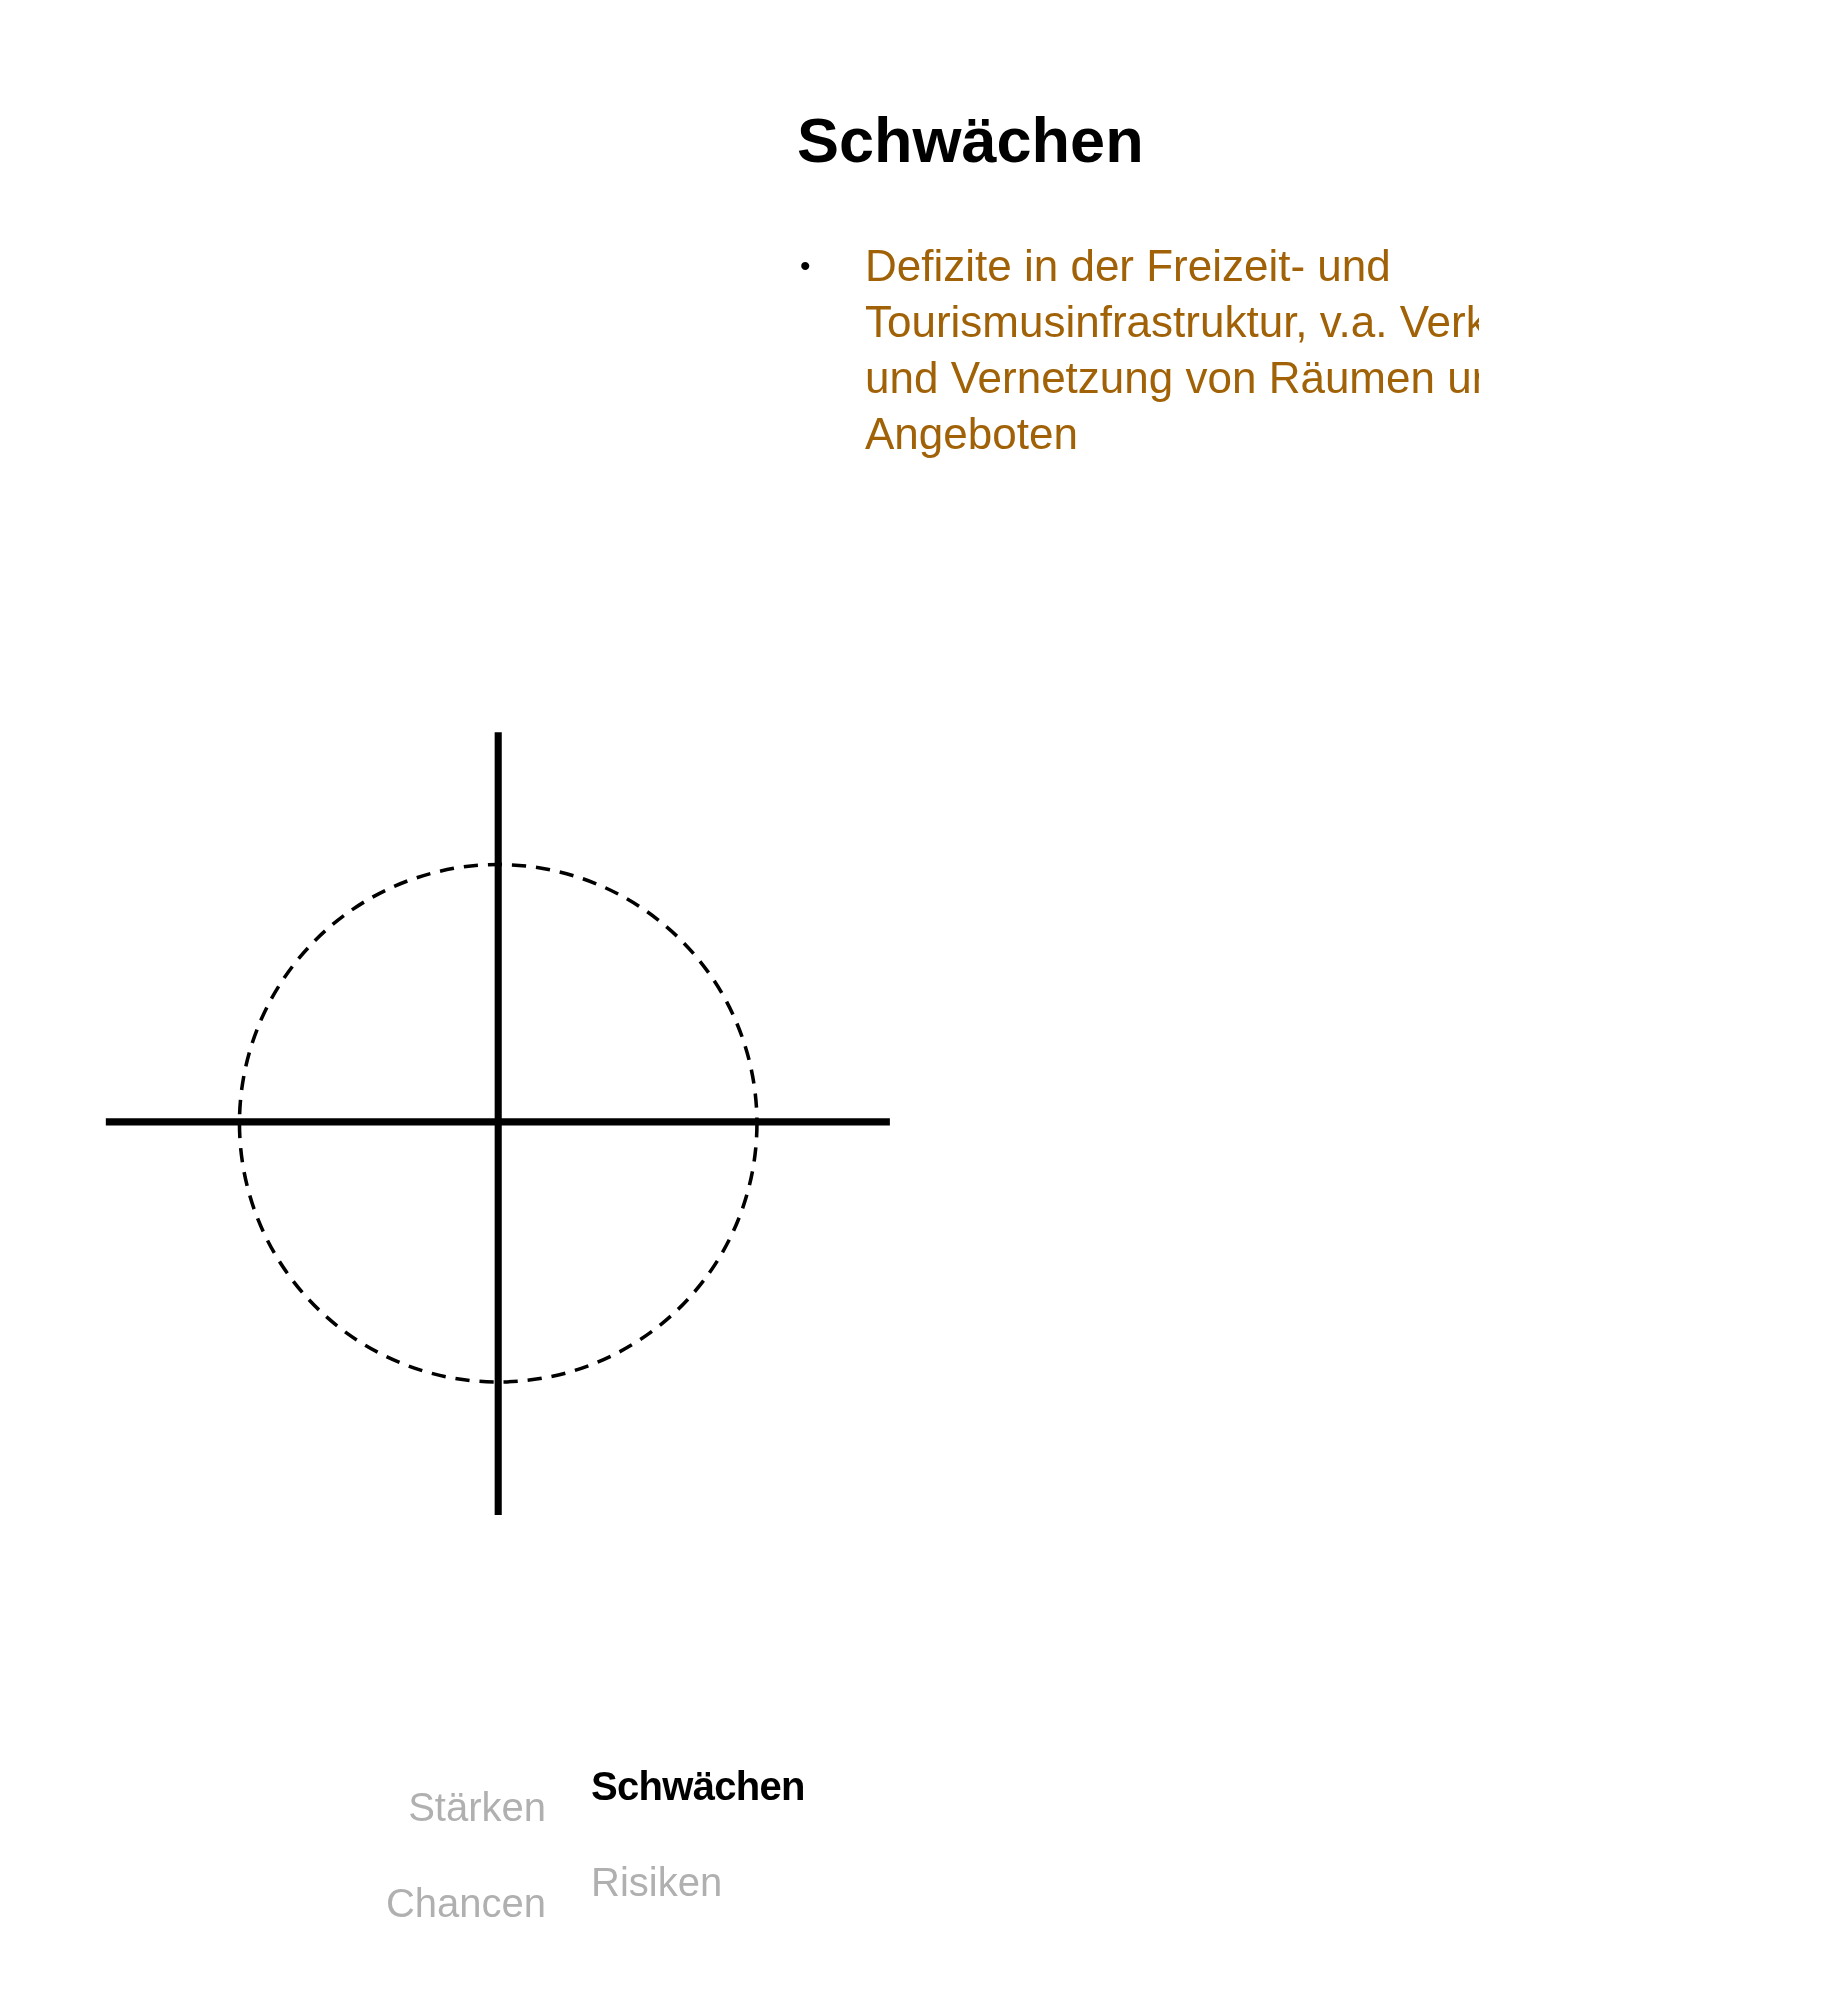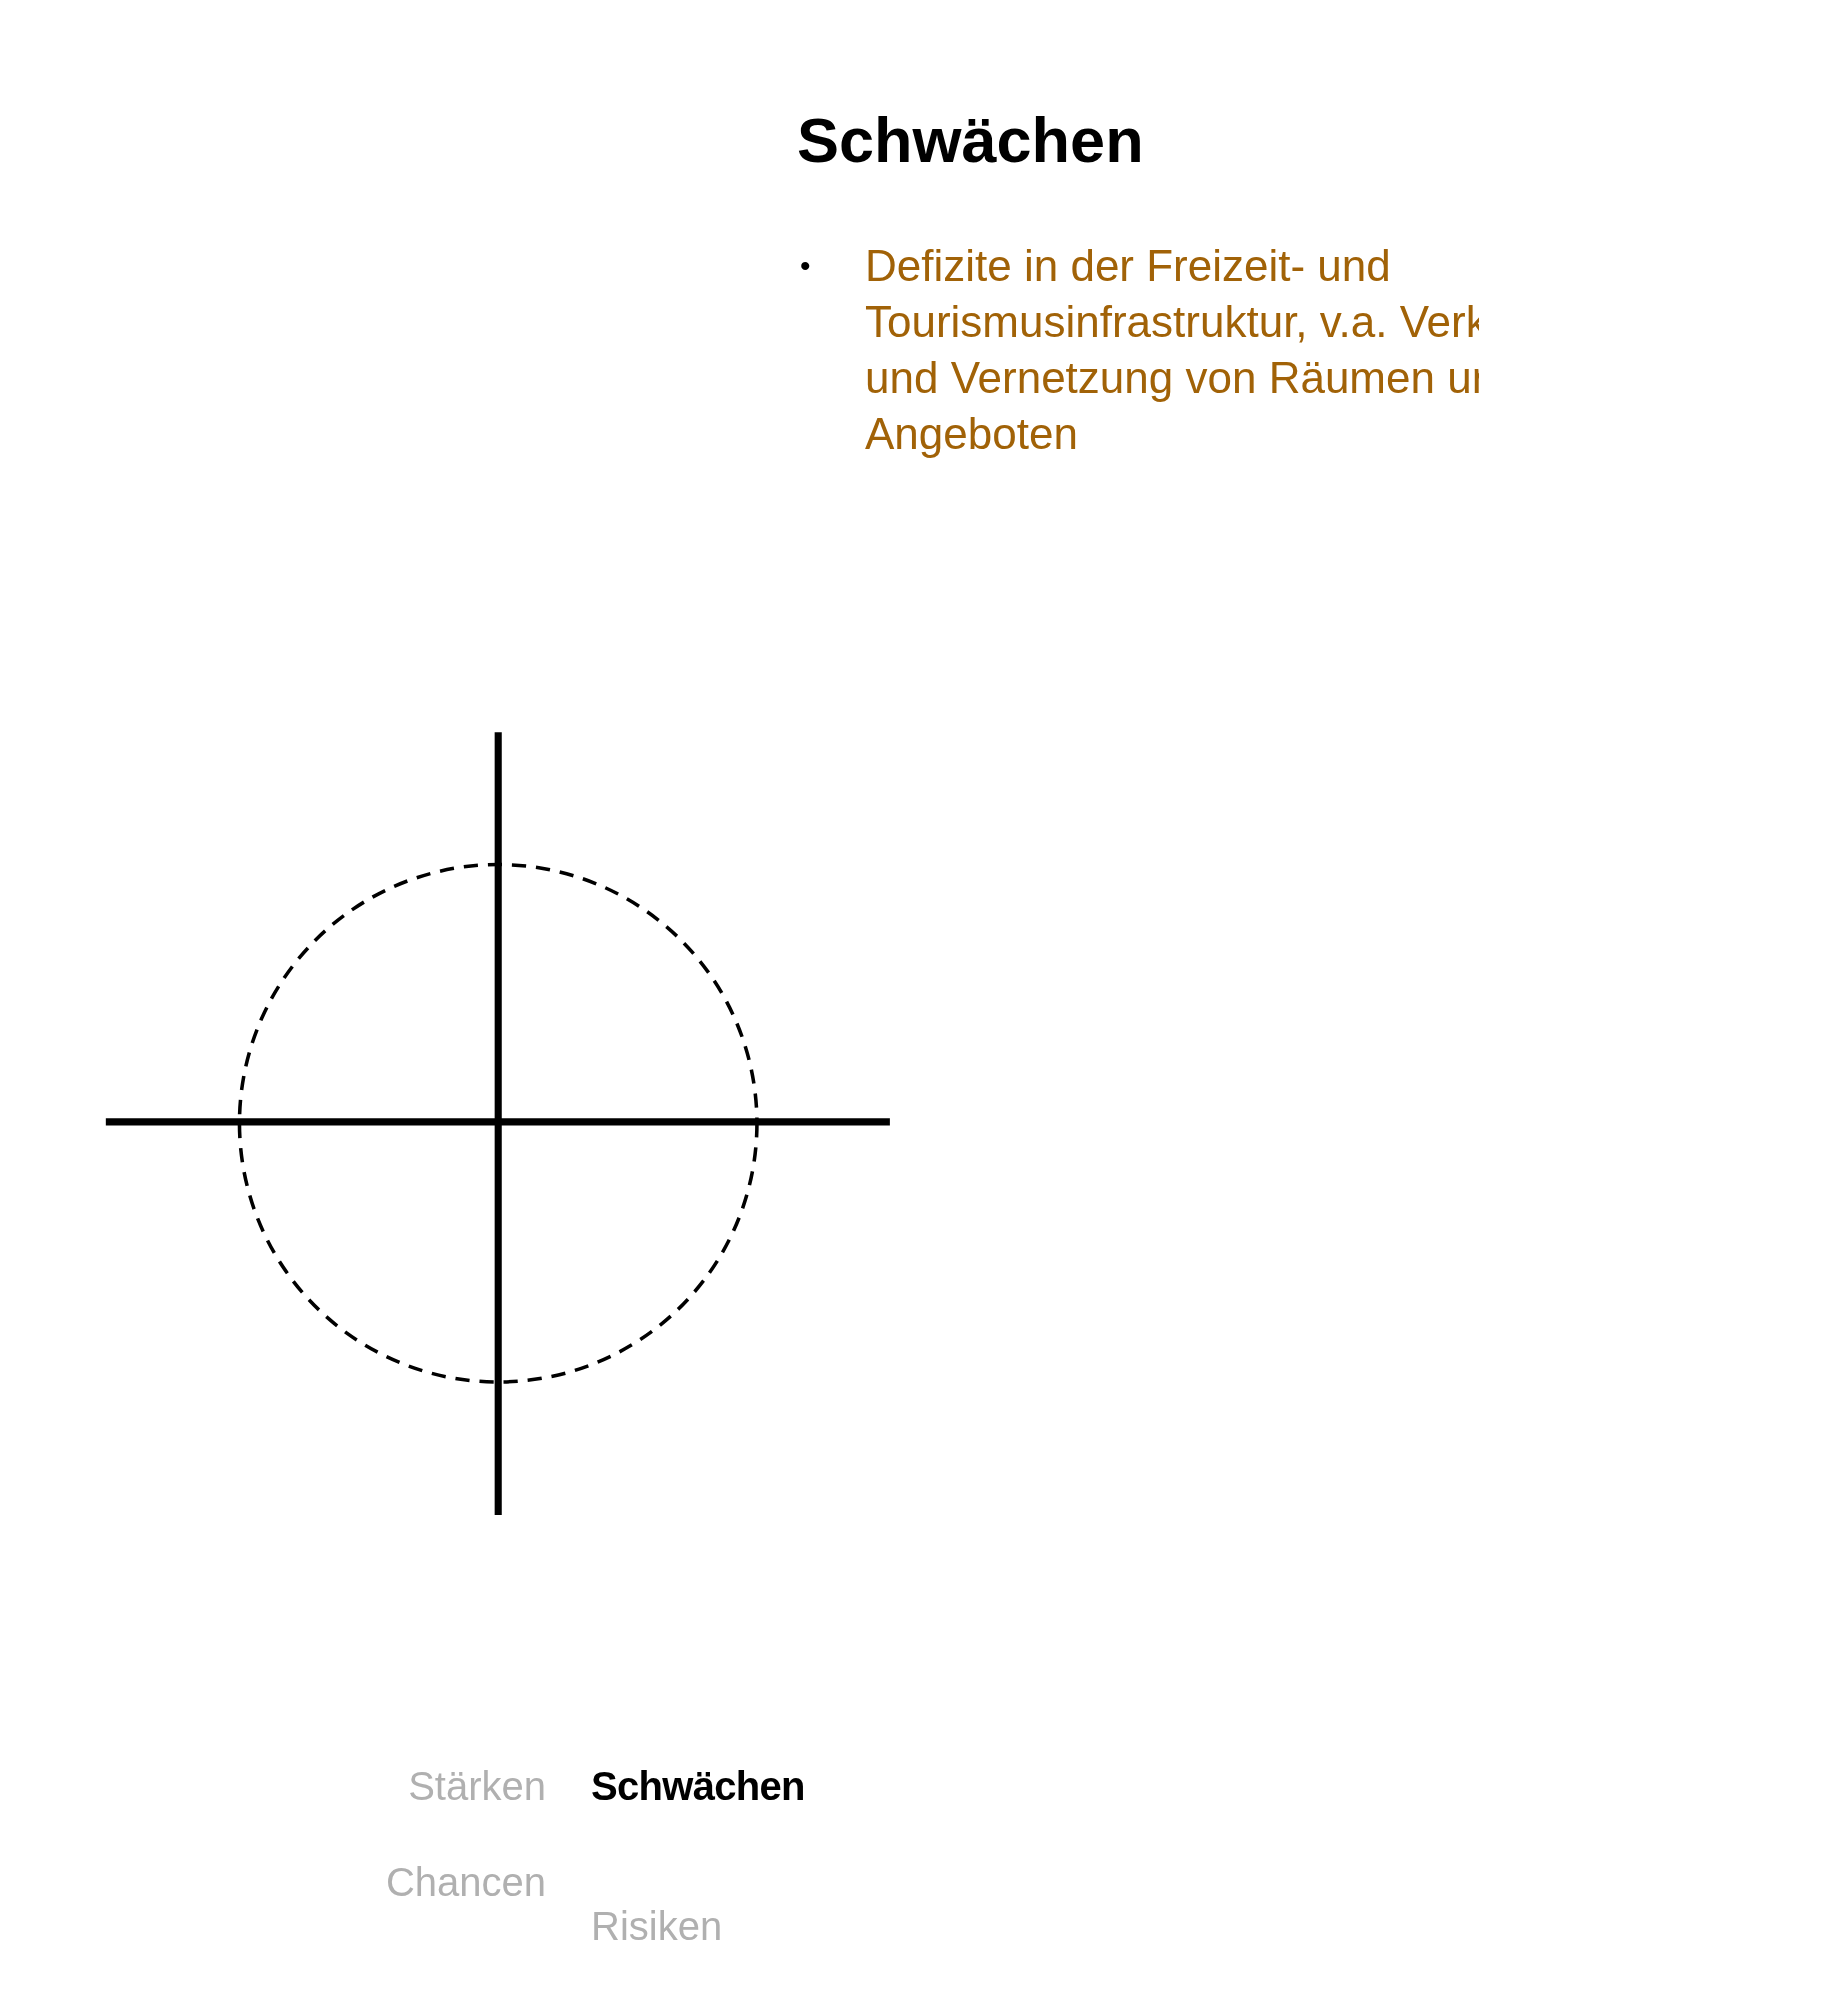--- a/index.html
+++ b/index.html
@@ -55,27 +55,27 @@
     width: 853px;
     height: 853px;
   }
   .diagram svg { display: block; width: 853px; height: 853px; }
   .quad-label {
     position: absolute;
     font-size: 40px;
     line-height: 40px;
     white-space: nowrap;
   }
-  .quad-label.right-aligned { text-align: right; width: 213px; }
+  .quad-label.right-aligned { text-align: right; width: 213px; margin-top: 21px; }
   .label-inactive { color: #b0b0b0; font-weight: 400; }
   .label-active { color: #000000; font-weight: 700; letter-spacing: -0.7px; }
   .pos-top-left    { left: 262px; top: 1055px; }
   .pos-top-right   { left: 520px; top: 1055px; }
   .pos-bottom-left { left: 262px; top: 1151px; }
-  .pos-bottom-right{ left: 520px; top: 1151px; margin-top: 44px; }
+  .pos-bottom-right{ left: 520px; top: 1151px; }
 </style>
 </head>
 <body>
 
 <div class="page">
 
   <div class="slide-title">Schwächen</div>
 
   <ul class="bullet-list">
     <li>Defizite in der Freizeit- und

